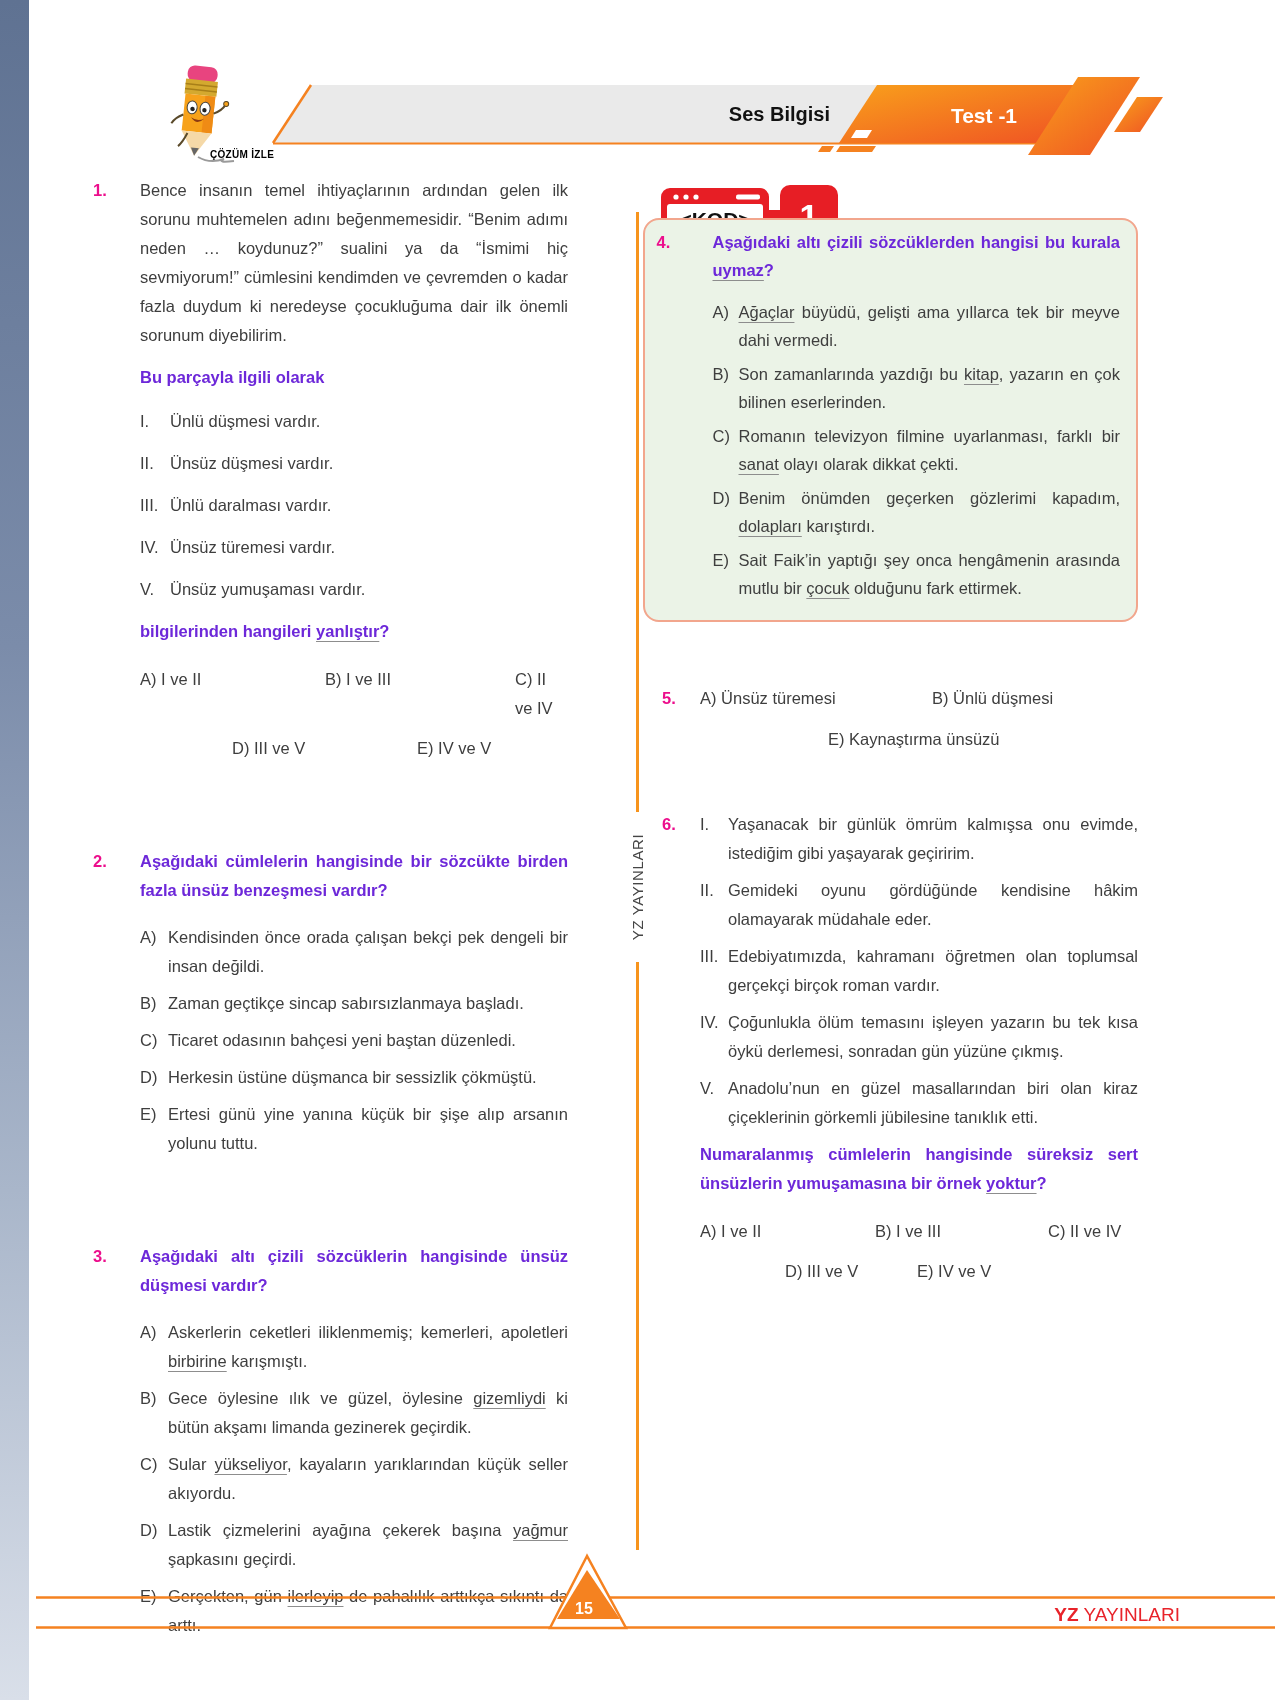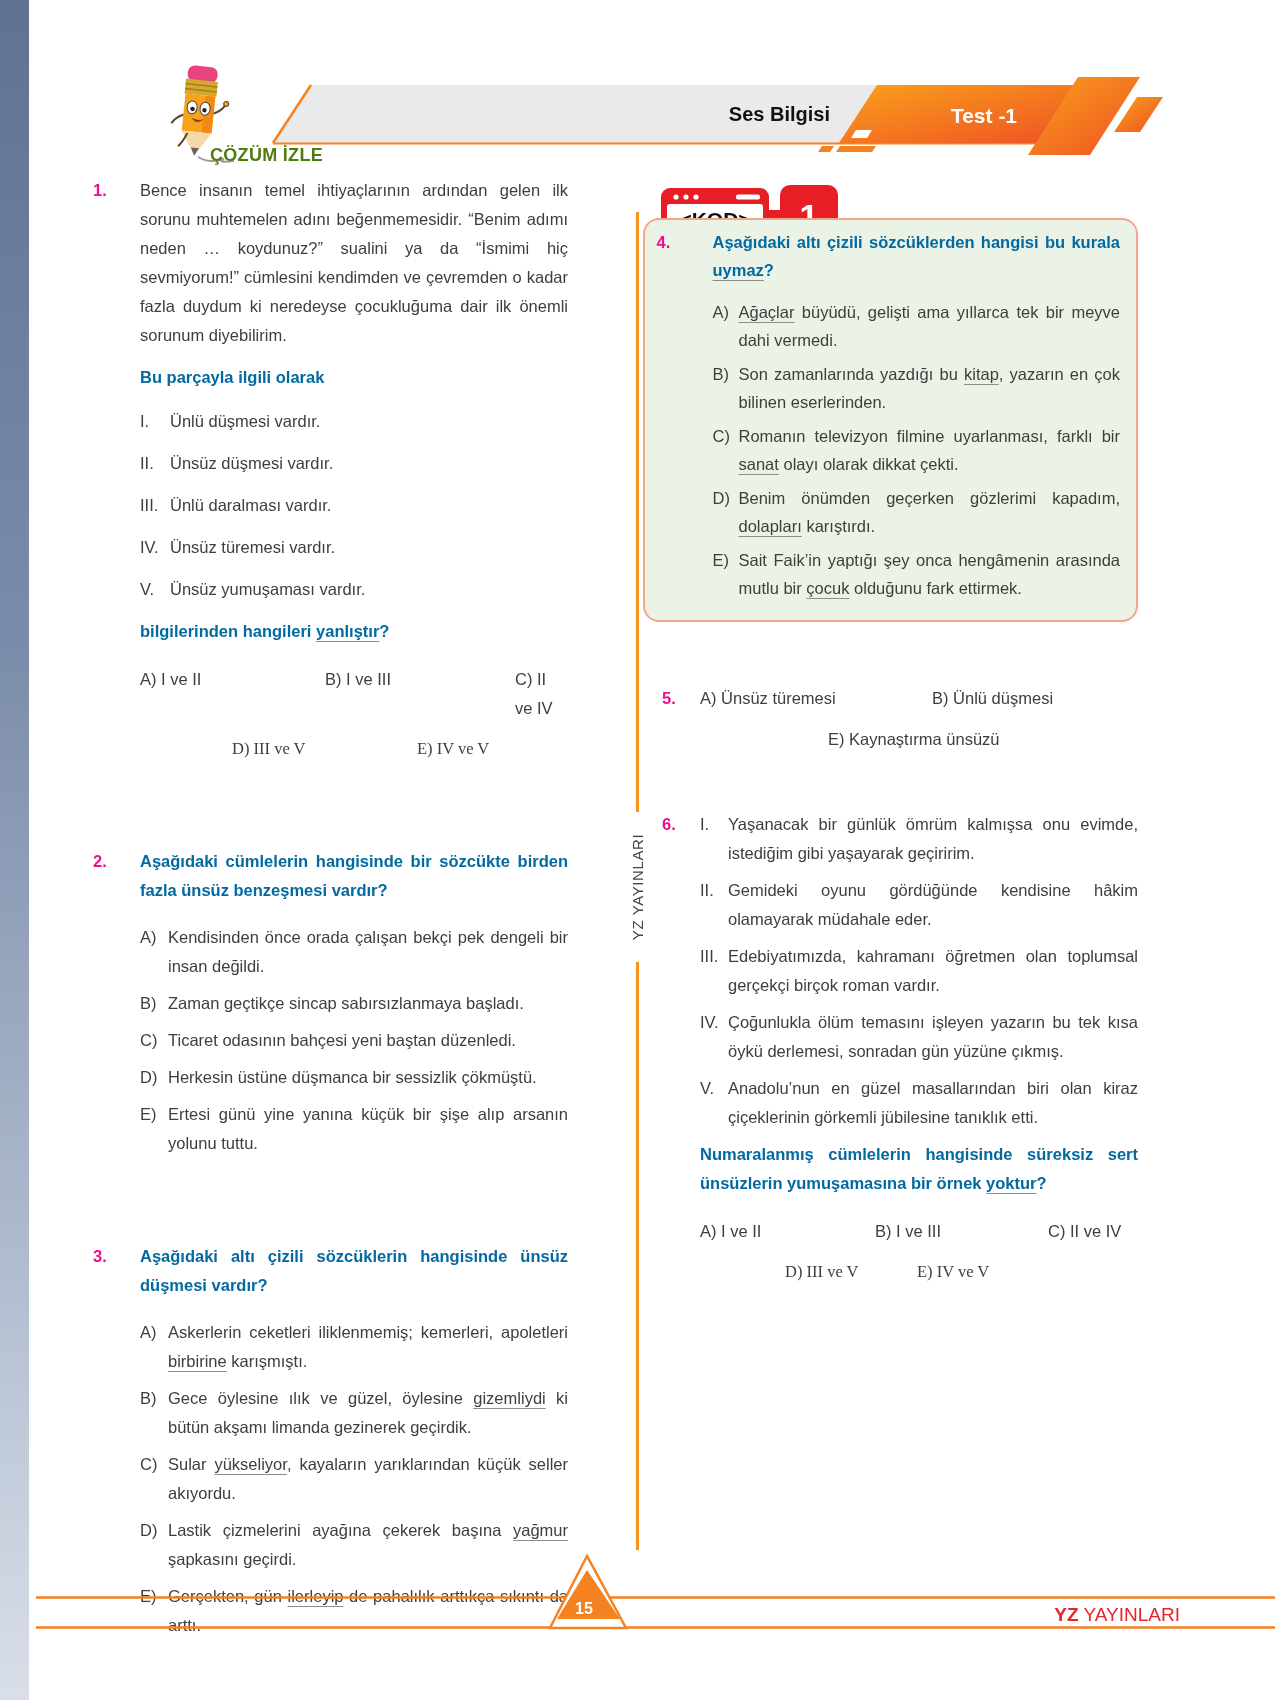--- a/index.html
+++ b/index.html
@@ -6,60 +6,60 @@
   body{
     width:1275px;height:1700px;position:relative;background:#ffffff;
     font-family:"Liberation Sans", sans-serif;color:#3e3e3e;
     font-size:16.5px;line-height:29px;overflow:hidden;
   }
   p{margin:0;}
   .sidebar{position:absolute;left:0;top:0;width:29px;height:1700px;
     background:linear-gradient(180deg,#5f7292 0%,#7b8caa 38%,#a9b6ca 70%,#d9dfe9 100%);}
   .hdr-svg{position:absolute;left:0;top:0;}
   .mascot-svg{position:absolute;left:146px;top:64px;}
-  .cozum{position:absolute;left:210px;top:147px;font-size:18px;font-weight:bold;
-    color:#4d7c0f;letter-spacing:.3px;line-height:16px;}
+  .cozum{position:absolute;left:210px;top:147px;font-size:10px;font-weight:bold;
+    color:#000000;letter-spacing:.3px;line-height:16px;}
   .kod-svg{position:absolute;left:660px;top:184px;}
   .dv{position:absolute;left:636px;width:2.5px;background:#f7941d;}
   .dv1{top:212px;height:600px;}
   .dv2{top:962px;height:588px;}
   .dvlabel{position:absolute;left:637px;top:887px;transform:translate(-50%,-50%) rotate(-90deg);
     font-size:15px;color:#454545;letter-spacing:.6px;white-space:nowrap;line-height:15px;}
   .footer-svg{position:absolute;left:0;top:1540px;}
 
   .col{position:absolute;}
   .col-left{left:93px;top:176px;width:475px;}
   .col-right{left:662px;top:176px;width:476px;}
 
   .q{display:flex;align-items:flex-start;}
   .qn{flex:0 0 30px;margin-right:17px;font-weight:bold;color:#ec0e8c;}
   .col-right .qn{flex:0 0 26px;margin-right:12px;}
   .qb{flex:1;min-width:0;}
   .jt{text-align:justify;}
-  .stem{font-weight:bold;color:#0369a1;text-align:justify;}
+  .stem{font-weight:bold;color:#6d28d9;text-align:justify;}
   .u{text-decoration:underline;text-decoration-color:#8d8d8d;text-decoration-thickness:1px;text-underline-offset:3.5px;}
 
   .mb9{margin-bottom:15px;}  .mb12{margin-bottom:12px;} .mb13{margin-bottom:13px;}
   .mb14{margin-bottom:14px;} .mb18{margin-bottom:18px;} .mb19{margin-bottom:19px;}
 
   .rlist{list-style:none;margin:0;padding:0;}
   .ritem{display:flex;margin-bottom:13px;}
   .rl{flex:0 0 30px;}
   .rt{flex:1;}
   .col-right .rl{flex:0 0 28px;}
   .ritem2{margin-bottom:8px;}
   .ritem2 .rt{text-align:justify;}
 
   .opt{display:flex;margin-bottom:8px;}
   .ol{flex:0 0 28px;}
   .ot{flex:1;}
   .opt:last-child{margin-bottom:0;}
 
   .orow3{display:grid;grid-template-columns:185px 190px auto;}
-  .orow2{display:grid;font-family:Liberation Serif, serif;}
+  .orow2{display:grid;}
   .q1r2{grid-template-columns:185px auto;margin-left:92px;margin-top:11px;}
   .q6row{grid-template-columns:175px 173px auto;}
   .q6r2{grid-template-columns:132px auto;margin-left:85px;margin-top:11px;}
   .q5row{display:grid;grid-template-columns:232px auto;margin-bottom:8px;}
   .q5e{margin-left:128px;margin-top:12px;}
 
   .qblock2{margin-top:84px;}
 
   .kodbox{margin-left:-19.5px;margin-top:42px;background:#ebf3e7;border:2.5px solid #f2a68d;
     border-radius:16px;padding:8px 16px 12px 12px;line-height:28px;}

